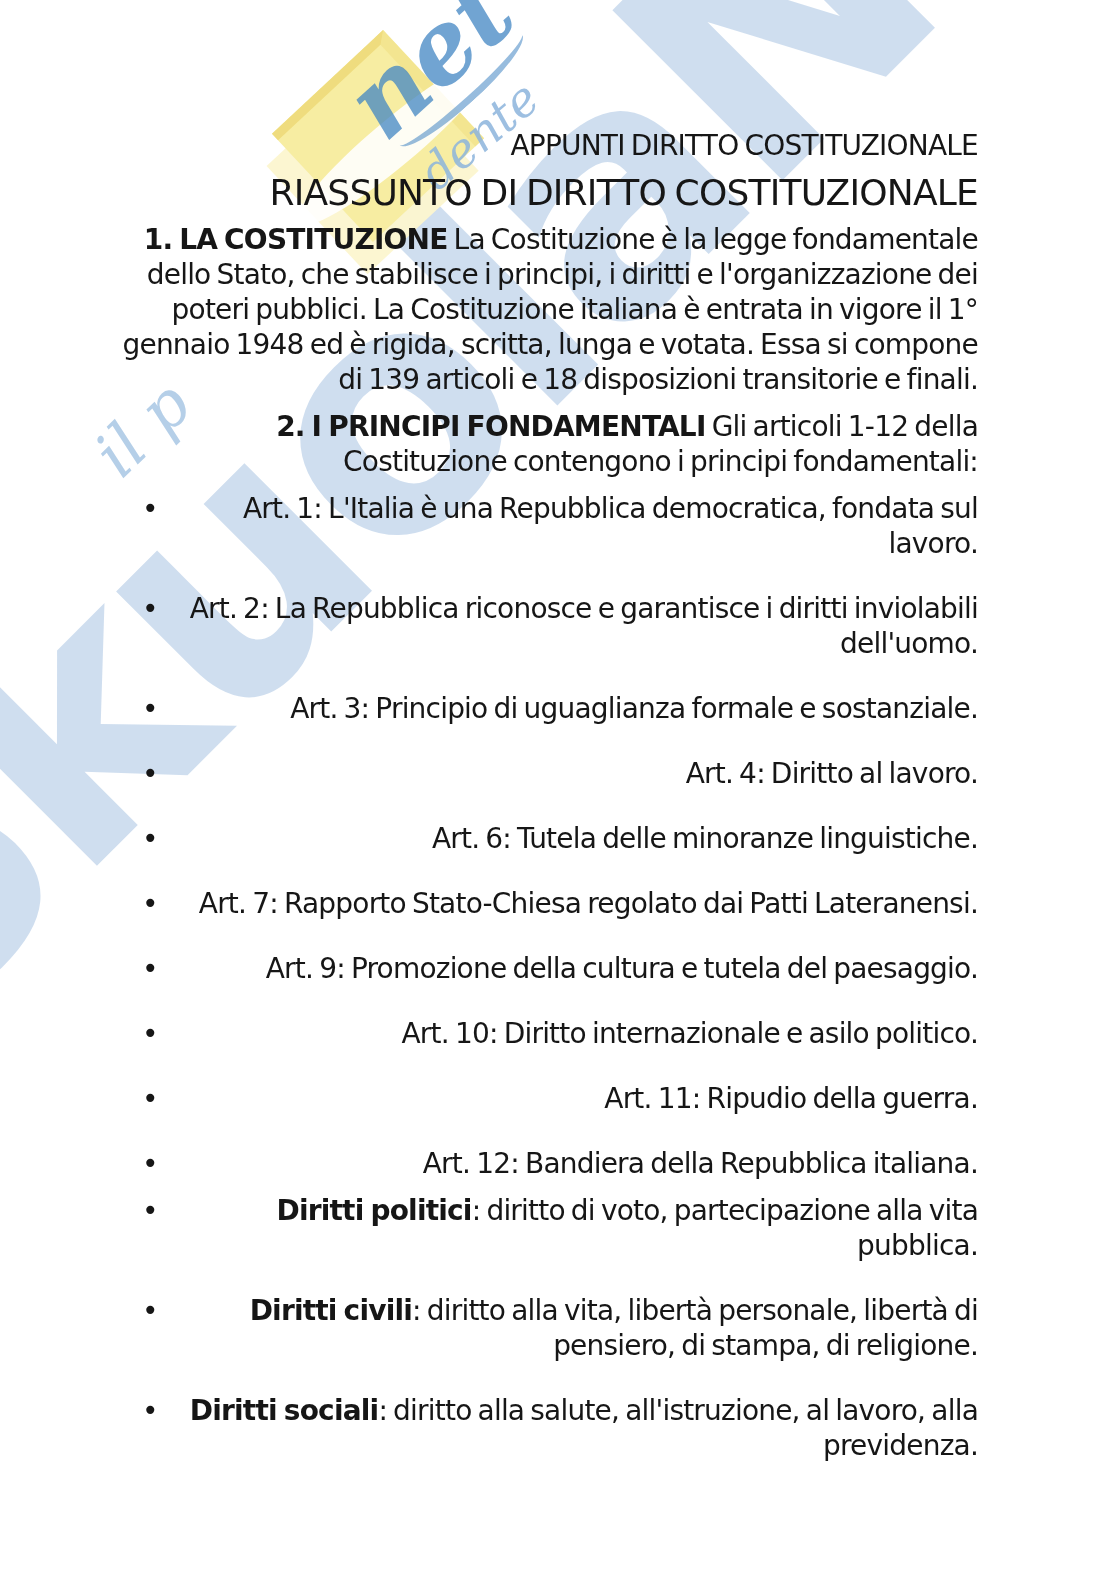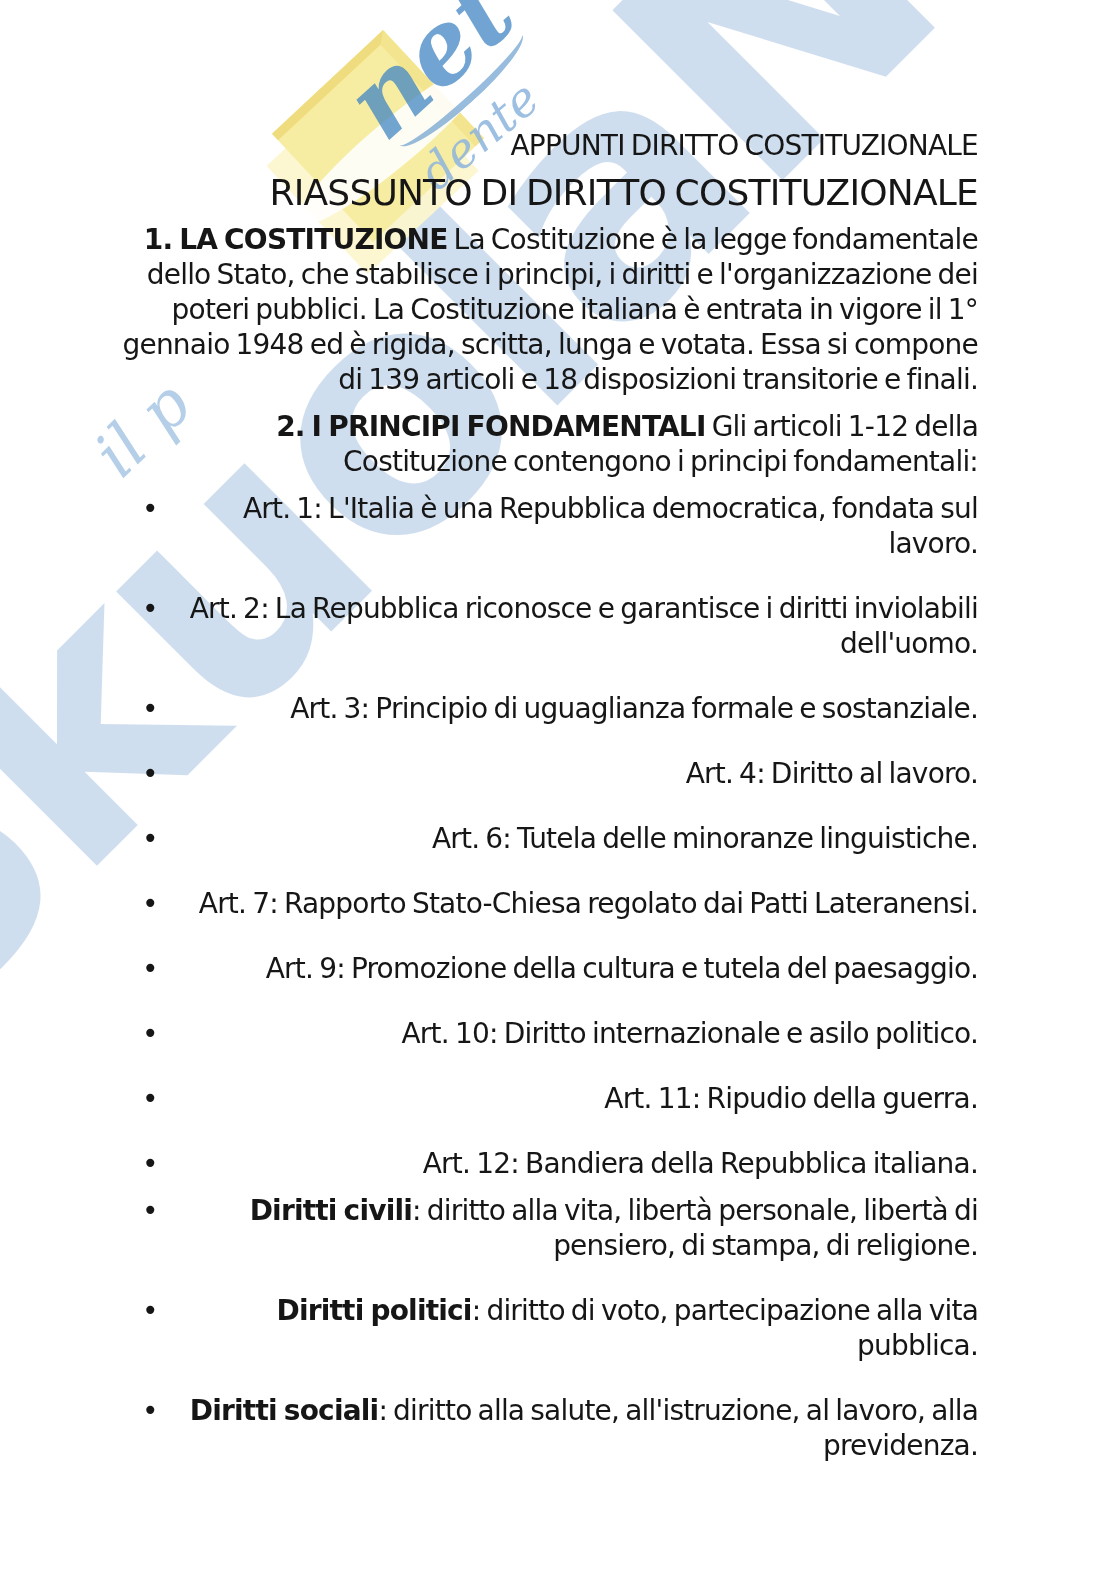--- a/index.html
+++ b/index.html
@@ -132,18 +132,18 @@
     <li>Art. 6: Tutela delle minoranze linguistiche.</li>
     <li>Art. 7: Rapporto Stato-Chiesa regolato dai Patti Lateranensi.</li>
     <li>Art. 9: Promozione della cultura e tutela del paesaggio.</li>
     <li>Art. 10: Diritto internazionale e asilo politico.</li>
     <li>Art. 11: Ripudio della guerra.</li>
     <li>Art. 12: Bandiera della Repubblica italiana.</li>
   </ul>
 
 
   <ul class="doc-list">
+    <li><strong>Diritti politici</strong><span>: diritto di voto, partecipazione alla vita pubblica.</span></li>
     <li><strong>Diritti civili</strong><span>: diritto alla vita, libertà personale, libertà di pensiero, di stampa, di religione.</span></li>
-    <li><strong>Diritti politici</strong><span>: diritto di voto, partecipazione alla vita pubblica.</span></li>
     <li><strong>Diritti sociali</strong><span>: diritto alla salute, all'istruzione, al lavoro, alla previdenza.</span></li>
   </ul>
 
 </div>
 
 </body></html>

